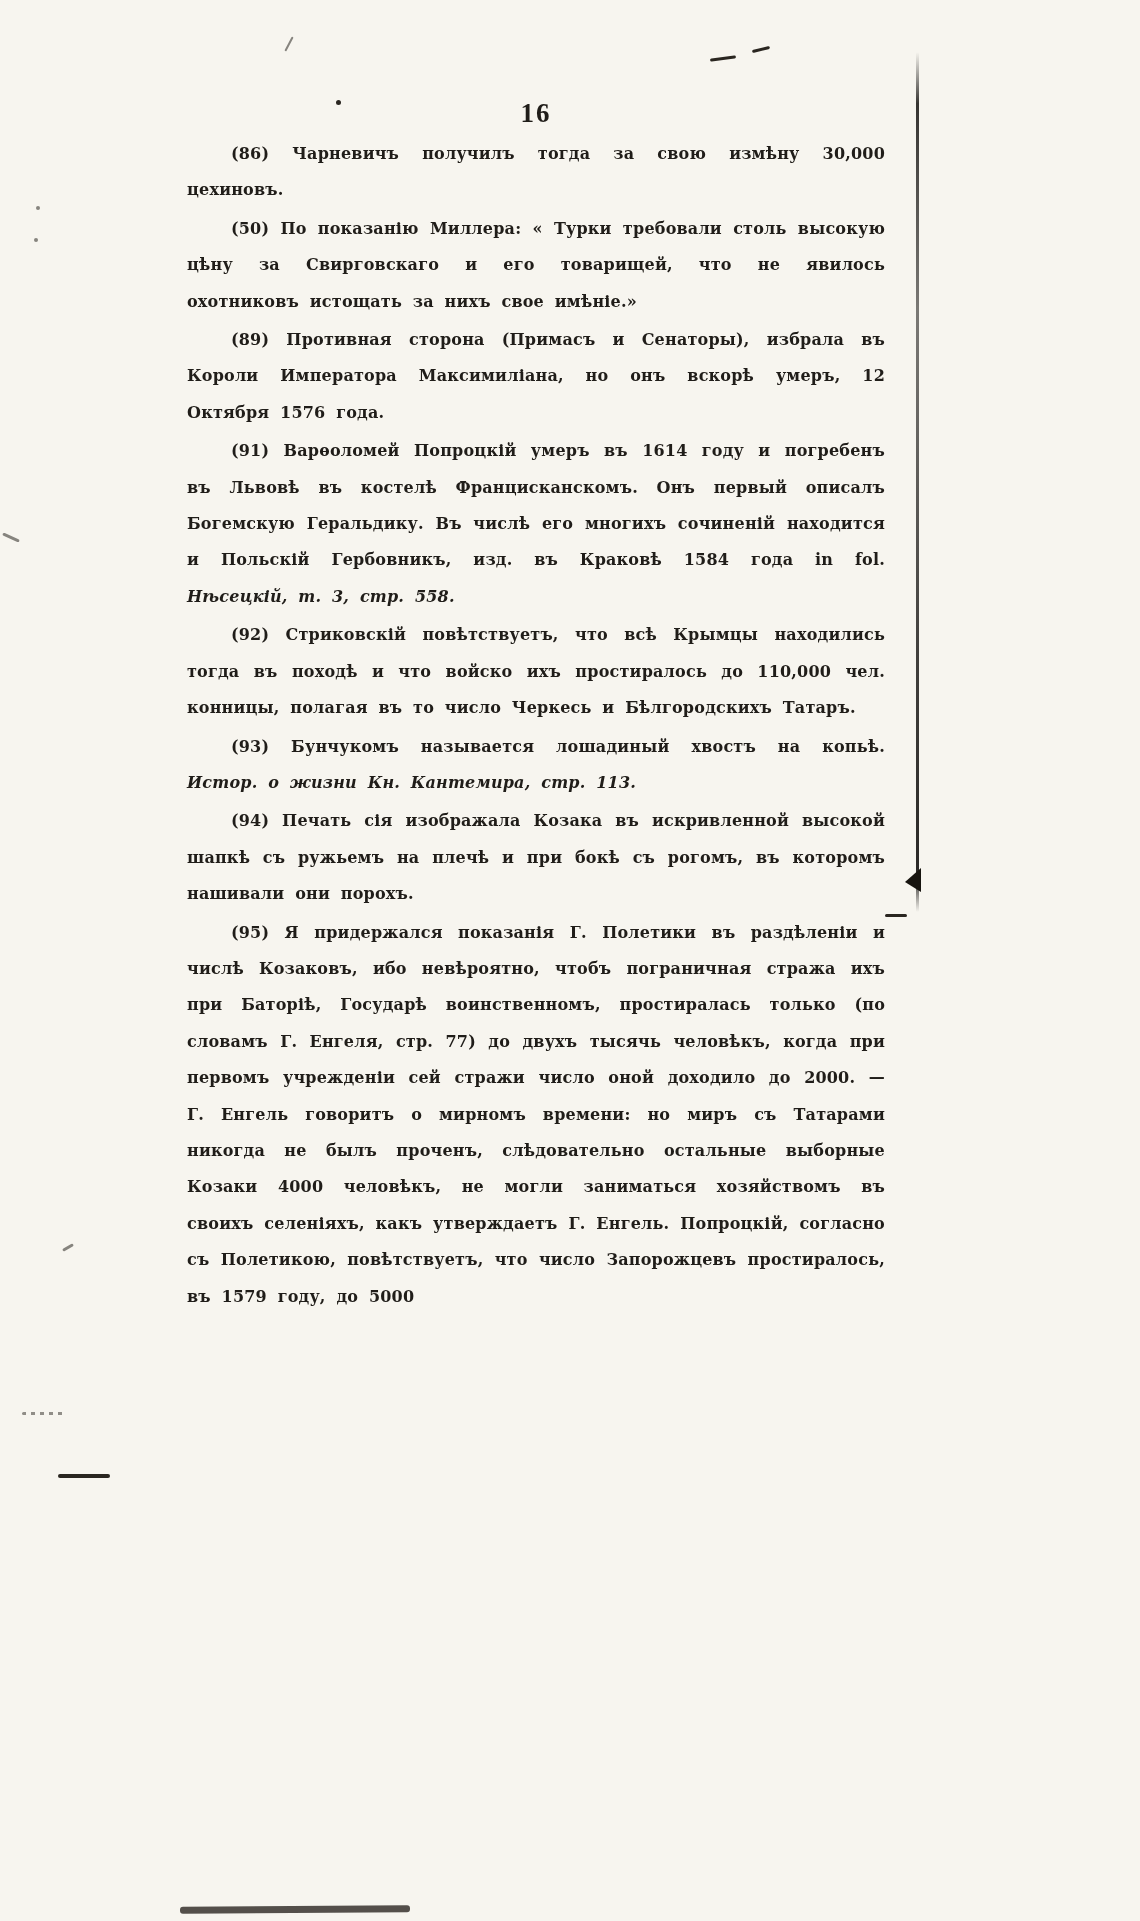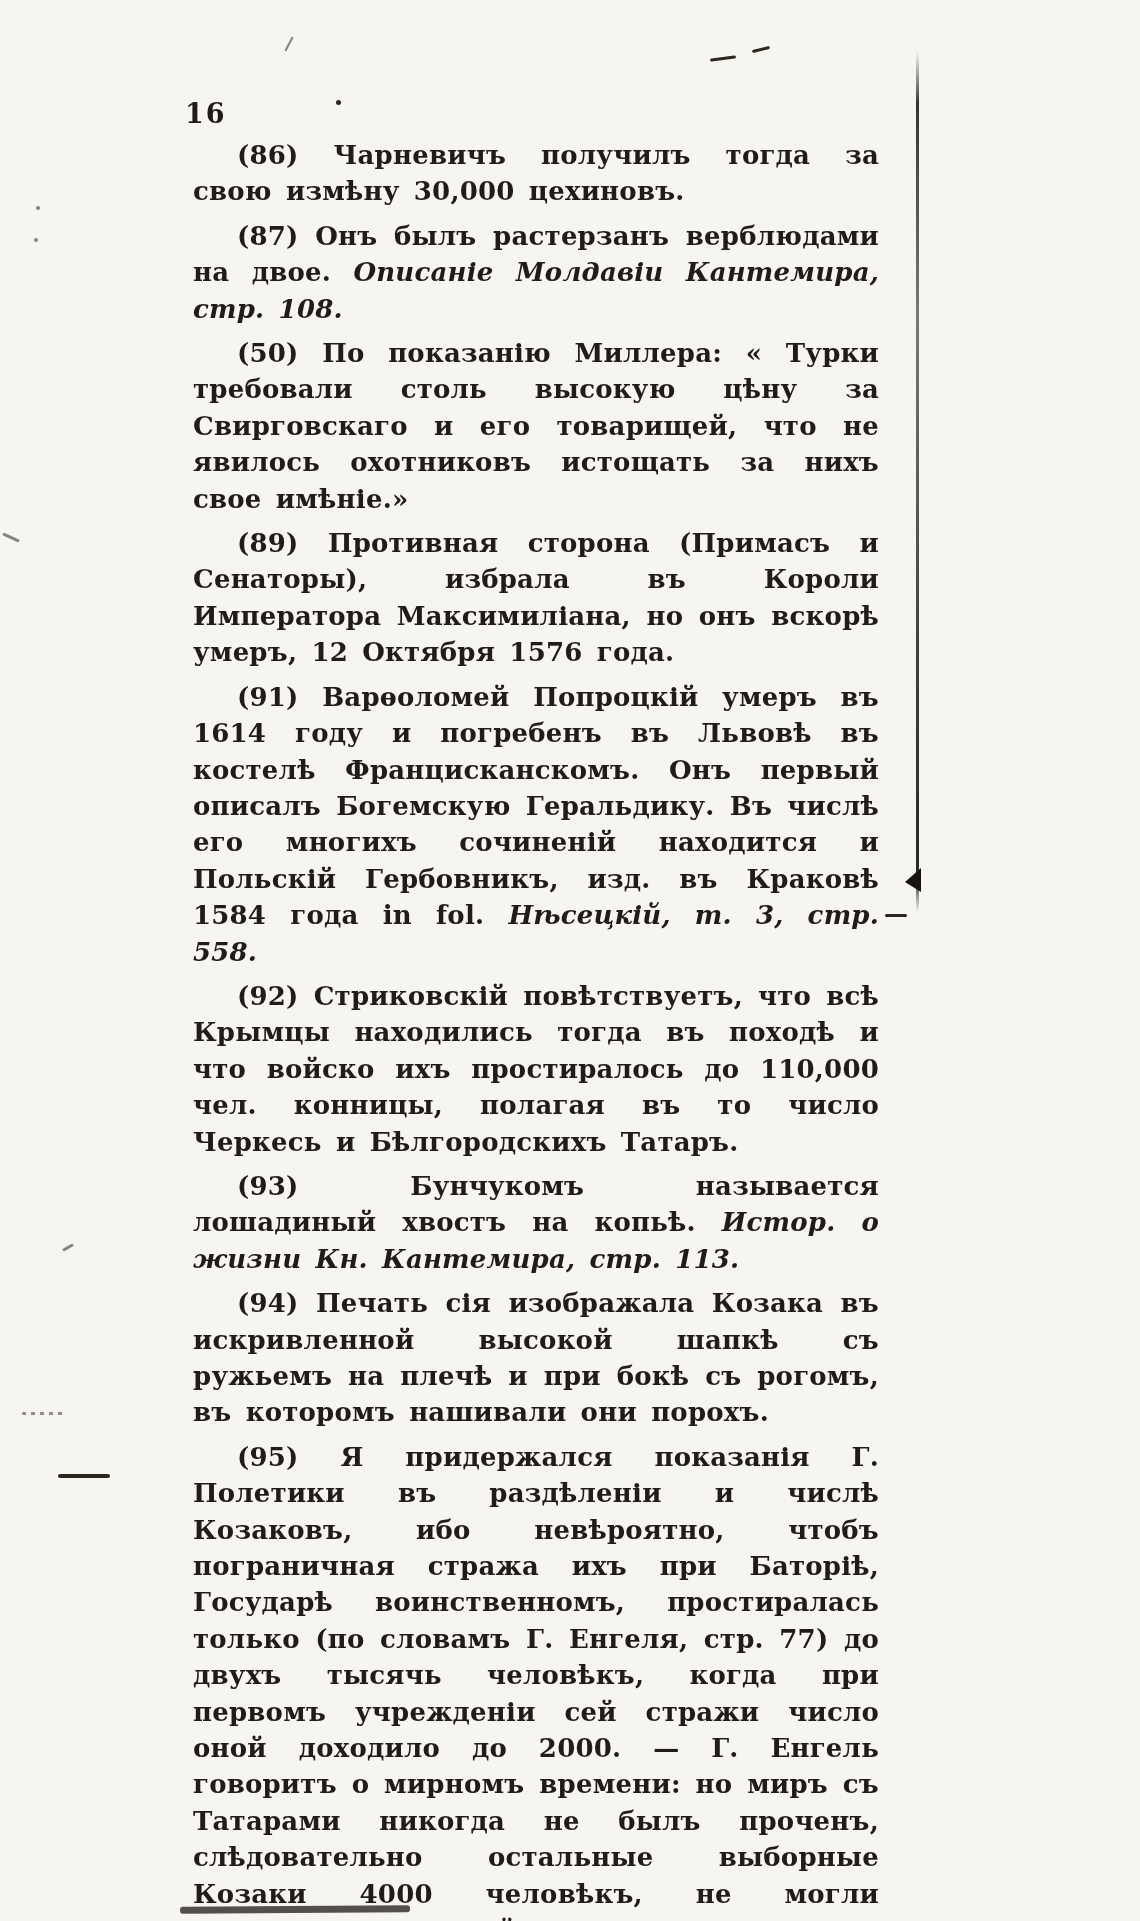--- a/index.html
+++ b/index.html
@@ -24,28 +24,30 @@
       radial-gradient(ellipse at 30% 20%, rgba(255,255,255,0.35), rgba(0,0,0,0) 60%),
       linear-gradient(90deg, #f5f3ec 0%, #f8f6f0 55%, #f3f1ea 92%, #ecead f 100%);
   }
   .content {
     position: absolute;
     left: 185px;
     top: 98px;
     width: 702px;
   }
   .page-number {
+    text-align: center;
     font-size: 27px;
     font-weight: 700;
     letter-spacing: 2px;
     margin: 0 0 7px 0;
+    font-family: Liberation Serif, serif;
   }
   .para {
-    margin: 8px;
-    font-size: 26px;
+    margin: 2px;
+    font-size: 16px;
     font-weight: 700;
     line-height: 36.4px;
     text-align: justify;
     text-indent: 44px;
     word-spacing: 5px;
     letter-spacing: 0.2px;
   }
   .italic {
     font-style: italic;
     font-weight: 600;
@@ -95,21 +97,20 @@
 </style>
 </head>
 <body>
 
 <div class="page">
 
   <div class="content">
     <div class="page-number">16</div>
     <div>
         <p class="para"><span>(86) Чарневичъ получилъ тогда за свою измѣну 30,000 цехиновъ.</span></p>
-        <p class="para"><span>(87) Онъ былъ растерзанъ верблюдами на двое. </span><span class="italic">Описаніе Молдавіи Кантемира, стр. 108.</span></p>
         <p class="para"><span>(50) По показанію Миллера: « Турки требовали столь высокую цѣну за Свирговскаго и его товарищей, что не явилось охотниковъ истощать за нихъ свое имѣніе.»</span></p>
         <p class="para"><span>(89) Противная сторона (Примасъ и Сенаторы), избрала въ Короли Императора Максимиліана, но онъ вскорѣ умеръ, 12 Октября 1576 года.</span></p>
         <p class="para"><span>(91) Варѳоломей Попроцкій умеръ въ 1614 году и погребенъ въ Львовѣ въ костелѣ Францисканскомъ. Онъ первый описалъ Богемскую Геральдику. Въ числѣ его многихъ сочиненій находится и Польскій Гербовникъ, изд. въ Краковѣ 1584 года in fol. </span><span class="italic">Нѣсецкій, т. 3, стр. 558.</span></p>
         <p class="para"><span>(92) Стриковскій повѣтствуетъ, что всѣ Крымцы находились тогда въ походѣ и что войско ихъ простиралось до 110,000 чел. конницы, полагая въ то число Черкесь и Бѣлгородскихъ Татаръ.</span></p>
         <p class="para"><span>(93) Бунчукомъ называется лошадиный хвостъ на копьѣ. </span><span class="italic">Истор. о жизни Кн. Кантемира, стр. 113.</span></p>
         <p class="para"><span>(94) Печать сія изображала Козака въ искривленной высокой шапкѣ съ ружьемъ на плечѣ и при бокѣ съ рогомъ, въ которомъ нашивали они порохъ.</span></p>
         <p class="para"><span>(95) Я придержался показанія Г. Полетики въ раздѣленіи и числѣ Козаковъ, ибо невѣроятно, чтобъ пограничная стража ихъ при Баторіѣ, Государѣ воинственномъ, простиралась только (по словамъ Г. Енгеля, стр. 77) до двухъ тысячь человѣкъ, когда при первомъ учрежденіи сей стражи число оной доходило до 2000. — Г. Енгель говоритъ о мирномъ времени: но миръ съ Татарами никогда не былъ проченъ, слѣдовательно остальные выборные Козаки 4000 человѣкъ, не могли заниматься хозяйствомъ въ своихъ селеніяхъ, какъ утверждаетъ Г. Енгель. Попроцкій, согласно съ Полетикою, повѣтствуетъ, что число Запорожцевъ простиралось, въ 1579 году, до 5000</span></p>
       </div>
   </div>
 

